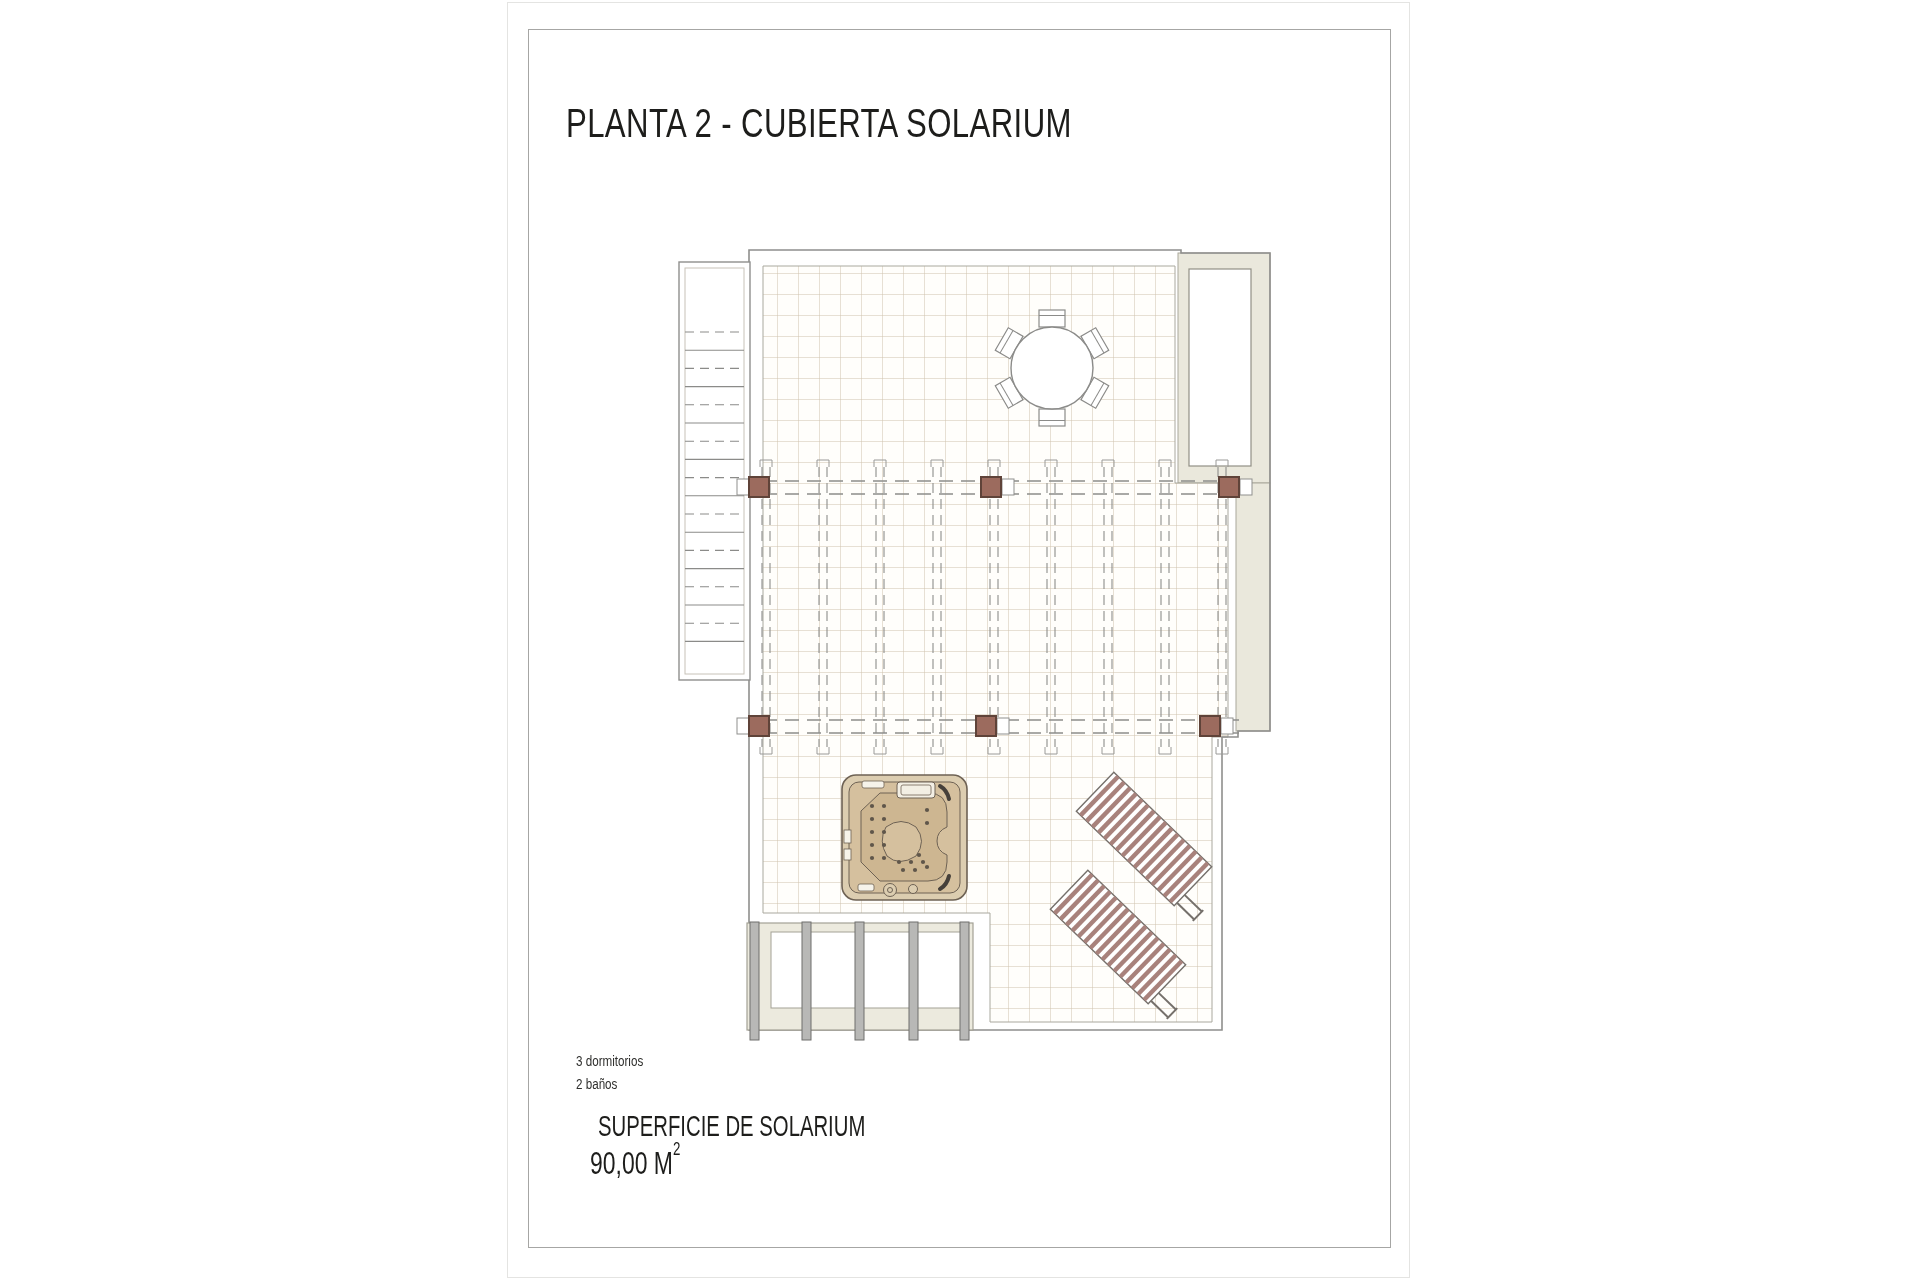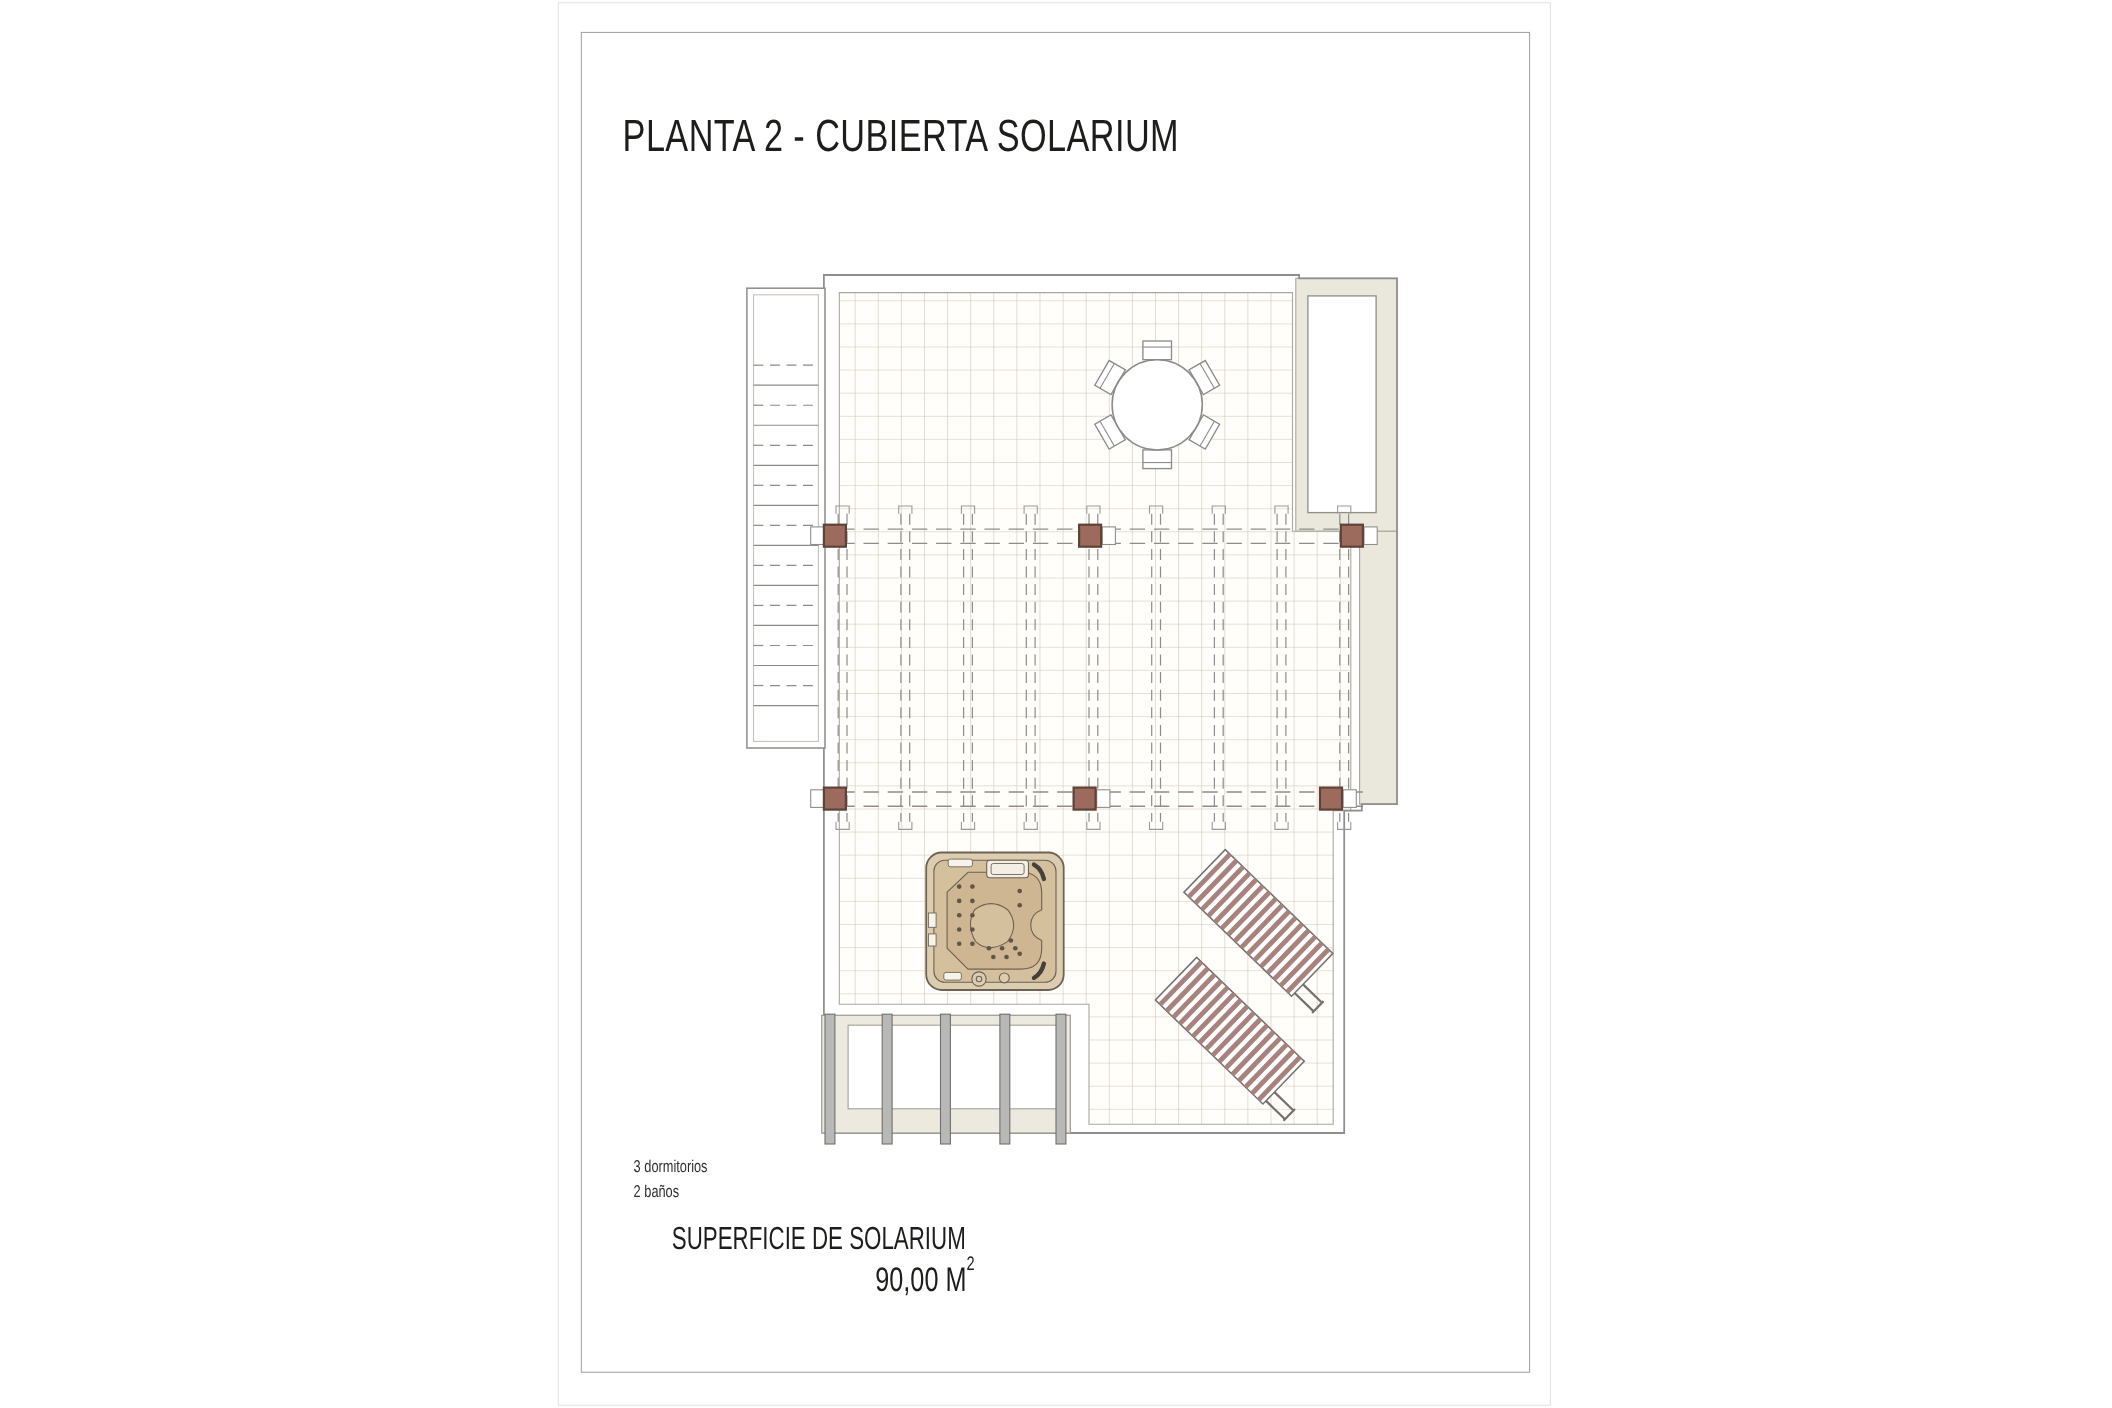--- a/index.html
+++ b/index.html
@@ -7,21 +7,21 @@
        font-family:"Liberation Sans",sans-serif;}
   .sheet{position:absolute;left:507px;top:2px;width:903px;height:1276px;background:#fff;
          border:1px solid #e4e4e2;box-sizing:border-box;}
   .frame{position:absolute;left:528px;top:29px;width:863px;height:1219px;
          border:1.5px solid #a6a6a4;box-sizing:border-box;}
   #plan-svg{position:absolute;left:0;top:0;width:1920px;height:1280px;}
   .title{position:absolute;left:566px;top:100px;font-size:41px;font-weight:400;color:#1d1d1b;
          white-space:nowrap;letter-spacing:.5px;transform:scaleX(.76);transform-origin:0 50%;}
   .specs{position:absolute;left:576px;top:1049px;font-size:15.5px;color:#2e2e2c;line-height:1.5;
          transform:scaleX(.75);transform-origin:0 0;white-space:nowrap;}
-  .area{position:absolute;left:538px;top:1110px;width:400px;text-align:right;color:#1d1d1b;}
+  .area{position:absolute;left:538px;top:1110px;width:400px;text-align:left;color:#1d1d1b;}
   .area-label{font-size:29px;white-space:nowrap;transform:scaleX(.70);transform-origin:50% 50%;}
   .area-value{font-size:31px;margin-top:3px;white-space:nowrap;transform:scaleX(.74);transform-origin:50% 50%;}
   .area-value sup{font-size:58%;position:relative;top:-.45em;}
 </style>
 </head>
 <body>
 
 <div class="sheet"></div>
 <div class="frame"></div>
 

